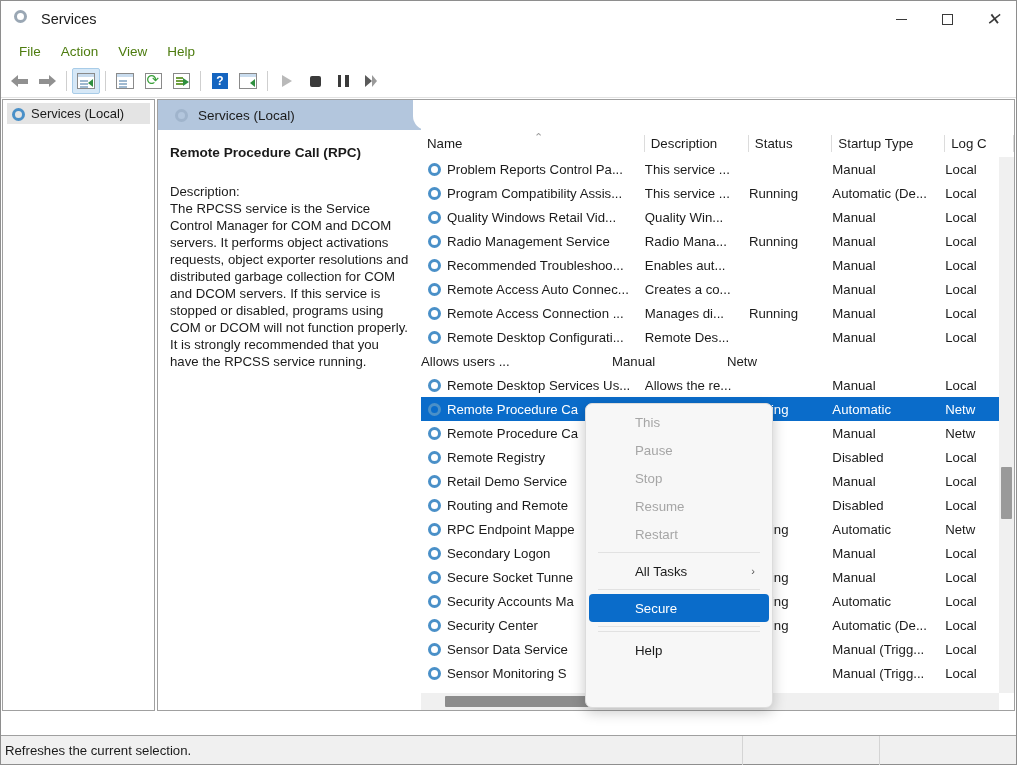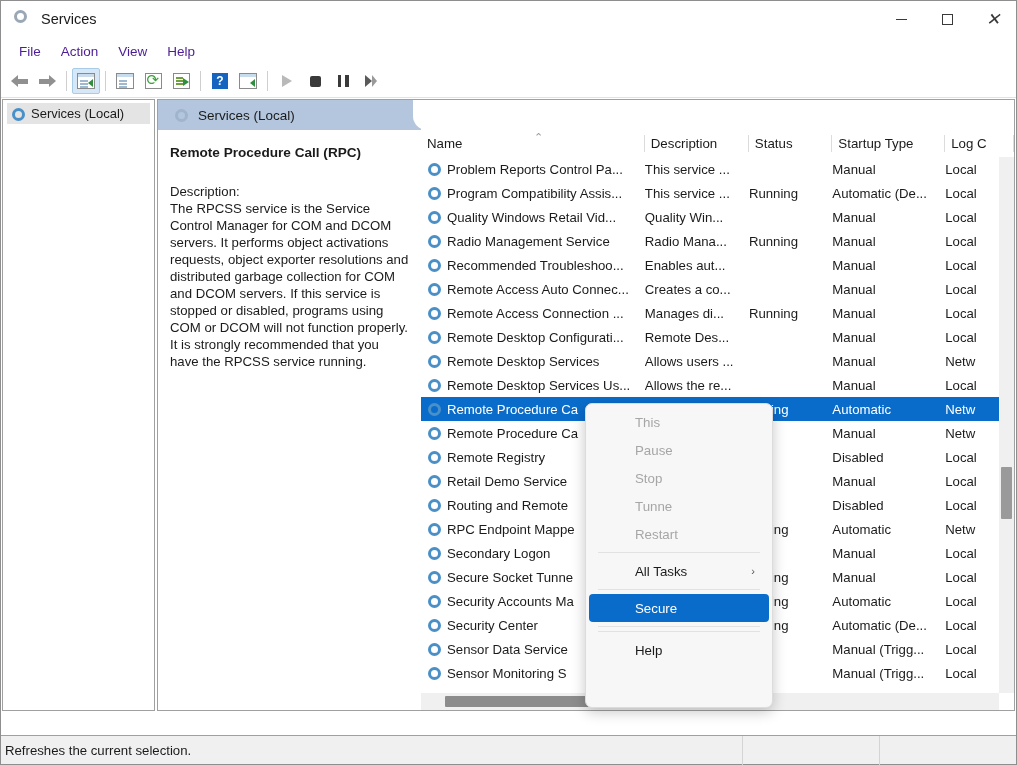--- a/index.html
+++ b/index.html
@@ -29,21 +29,21 @@
   .glyph-min{ display:block; width:11px; height:1px; background:#3a3a3a; }
   .glyph-max{ display:block; width:11px; height:11px; border:1px solid #3a3a3a; }
   .glyph-close{ font-size:17px; line-height:17px; font-weight:300; color:#3a3a3a;}
 
   
   .menubar{
     position:absolute; left:0; top:36px; width:1015px; height:28px;
     background:#ffffff; display:flex; align-items:center; padding-left:8px;
   }
   .menuitem{
-    padding:3px 10px; font-size:13.5px; color:#4c1d95; border-radius:3px;
+    padding:3px 10px; font-size:13.5px; color:#4d7c0f; border-radius:3px;
   }
 
   
   .toolbar{
     position:absolute; left:0; top:64px; width:1015px; height:33px;
     background:#ffffff; display:flex; align-items:center; padding-left:4px;
     border-bottom:1px solid #e2e2e2;
   }
   .tb-btn{ width:28px; height:26px; display:flex; align-items:center; justify-content:center; position:relative;}
   .tb-btn.active{ background:#d6e8f7; border:1px solid #a8cce8; border-radius:2px; }
@@ -446,26 +446,20 @@
                     <i class="ring"></i>
                   </span>
                   <span>Remote Desktop Configurati...</span>
                 </div>
                 <div class="cell" style="width:106px">Remote Des...</div>
                 <div class="cell" style="width:85px"></div>
                 <div class="cell" style="width:115px">Manual</div>
                 <div class="cell" style="width:70px">Local</div>
               </div>
               <div class="row">
-                <div class="c-name" style="width:228px">
-                  <span class="gear small">
-                    <i class="ring"></i>
-                  </span>
-                  <span>Remote Desktop Services</span>
-                </div>
                 <div class="cell" style="width:106px">Allows users ...</div>
                 <div class="cell" style="width:85px"></div>
                 <div class="cell" style="width:115px">Manual</div>
                 <div class="cell" style="width:70px">Netw</div>
               </div>
               <div class="row">
                 <div class="c-name" style="width:228px">
                   <span class="gear small">
                     <i class="ring"></i>
                   </span>
@@ -649,21 +643,21 @@
       <div class="ctx-item disabled">
         <span>This</span>
       </div>
       <div class="ctx-item disabled">
         <span>Pause</span>
       </div>
       <div class="ctx-item disabled">
         <span>Stop</span>
       </div>
       <div class="ctx-item disabled">
-        <span>Tunne</span>
+        <span>Resume</span>
       </div>
       <div class="ctx-item disabled">
         <span>Restart</span>
       </div>
       <div class="ctx-sep"></div>
       <div class="ctx-item">
         <span>All Tasks</span>
         <span class="submark">›</span>
       </div>
       <div class="ctx-sep"></div>

